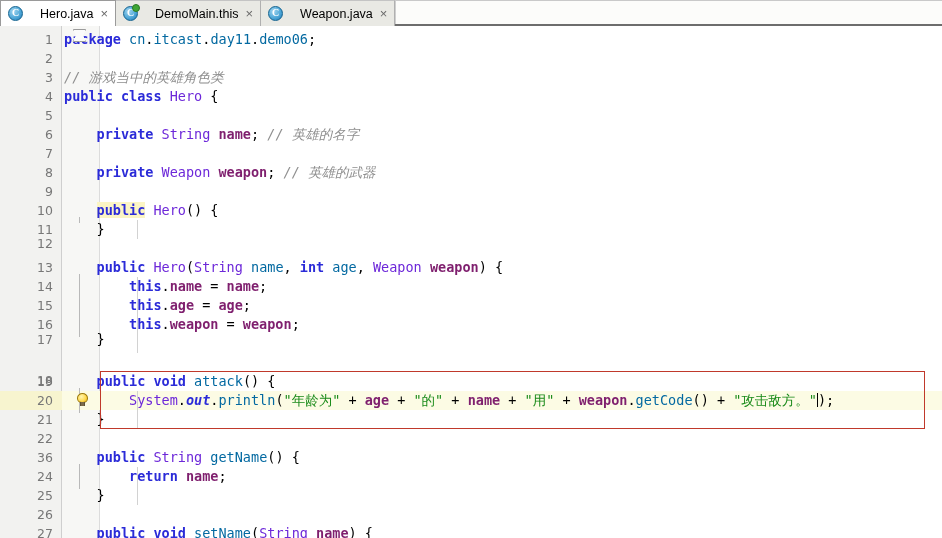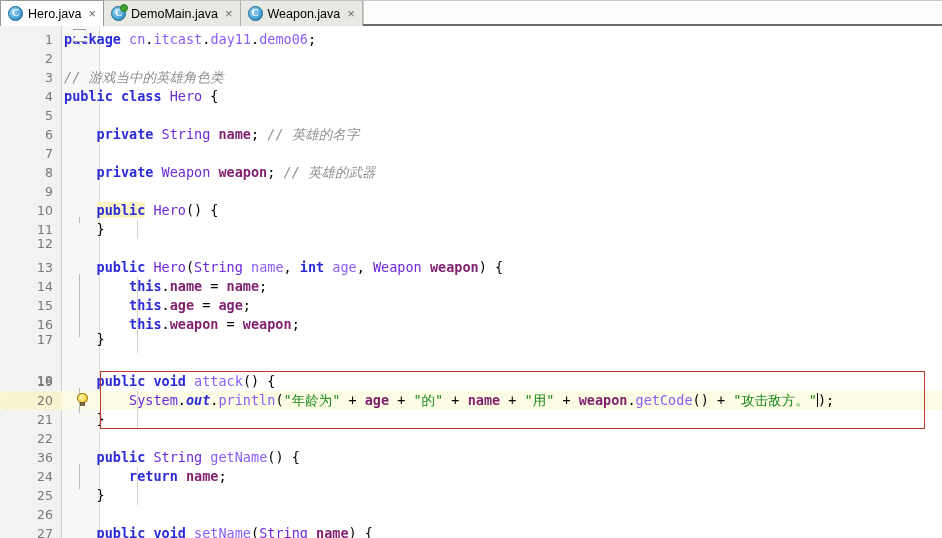--- a/index.html
+++ b/index.html
@@ -51,21 +51,21 @@
     background: #e9e9e4;
     border-top: 1px solid #c4c4c4;
     border-right: 1px solid #b0b0b0;
   }
   .tab-rest {
     flex: 1;
     background: #fcfcfa;
     border-top: 1px solid #c9c9c9;
     border-left: 1px solid #cfcfcf;
   }
-  .tab-label { white-space: nowrap; letter-spacing: 0px; }
+  .tab-label { white-space: nowrap; letter-spacing: 0px; margin-left: 12px; }
   .tab-close {
     font-size: 13px;
     color: #6a6a6a;
     line-height: 1;
     padding-left: 2px;
     cursor: pointer;
   }
 
   
   .jicon {
@@ -124,21 +124,21 @@
     border-right: 1px solid #dcdcdc;
   }
 
   .row {
     position: absolute;
     left: 0;
     width: 942px;
     height: 19px;
   }
   .row.current { background: #fcfbe4; }
-  .row.current .lnum-cell { background: #f7f4cf; border-radius: 6px; }
+  .row.current .lnum-cell { background: #f7f4cf; }
 
   .lnum-cell {
     position: absolute;
     left: 0; top: 0;
     width: 62px; height: 19px;
     text-align: right;
     padding-right: 9px;
     font-family: "DejaVu Sans", "Liberation Sans", sans-serif;
     font-size: 12.5px;
     line-height: 19px;
@@ -218,21 +218,21 @@
     height: 14px;
     background: #000000;
     vertical-align: -2px;
     margin: 0 0px;
   }   
   .kw2     { color: #2b2bd8; font-weight: bold; }
   .cmt     { color: #8e8e8e; font-style: italic; }
   .str     { color: #1a8b1a; }
   .fld     { color: #7f1f6e; font-weight: bold; }   
   .stat    { color: #2b2bd8; font-weight: bold; font-style: italic; }
-  .mth     { color: #8b5cf6; }
+  .mth     { color: #0369a1; }
   .pln     { color: #6d28d9; }
   .hl      { background: #fbf5c4; }
 </style>
 </head>
 <body>
 
 <div id="app">
 
   <div class="tabbar">
 
@@ -244,21 +244,21 @@
       <span class="tab-label">Hero.java</span>
       <span class="tab-close">×</span>
     </div>
 
     <div class="tab inactive">
       <span class="jicon">
         <span class="disc"></span>
         <span class="letter">C</span>
         <span class="runbadge"></span>
       </span>
-      <span class="tab-label">DemoMain.java</span>
+      <span class="tab-label">DemoMain.this</span>
       <span class="tab-close">×</span>
     </div>
 
     <div class="tab inactive">
       <span class="jicon">
         <span class="disc"></span>
         <span class="letter">C</span>
       </span>
       <span class="tab-label">Weapon.java</span>
       <span class="tab-close">×</span>

